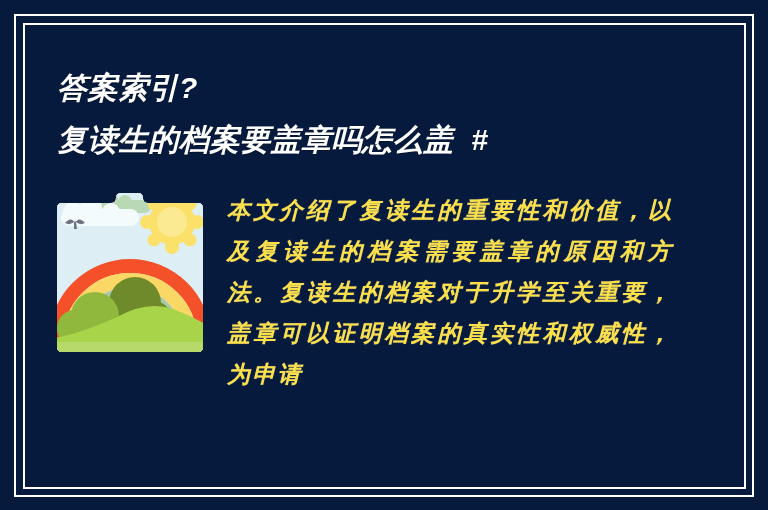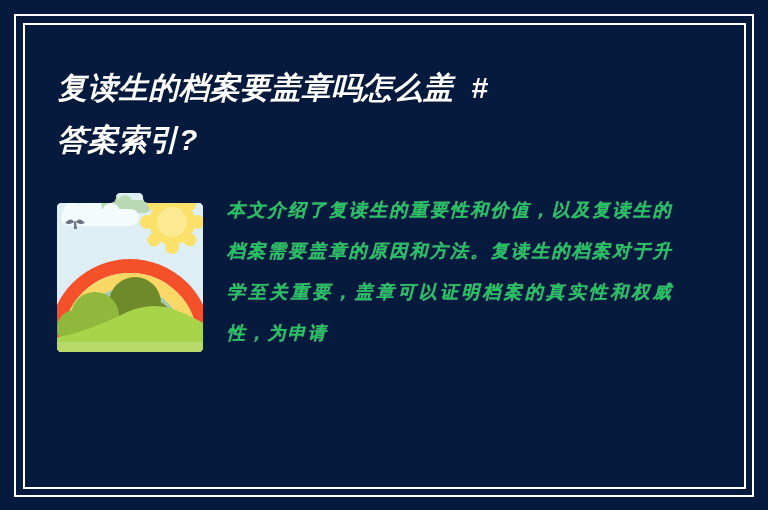--- a/index.html
+++ b/index.html
@@ -57,43 +57,43 @@
     width:205px;
     padding-left:55px;
     flex:0 0 auto;
   }
   .body-wrap {
     flex:1 1 auto;
     padding-left:22px;
     padding-right:95px;
   }
   .body-text {
-    color:#22c55e;
+    color:#fde047;
     font-family:"Liberation Serif", serif;
-    font-size:18px;
+    font-size:23px;
     font-style:italic;
     font-weight:bold;
     line-height:41px;
     letter-spacing:2.2px;
     text-align:justify;
     text-shadow:0 0 1px rgba(255,255,255,.45);
   }
   svg.art { display:block; }
 </style>
 </head>
 <body>
 
 <div id="stage">
 
   <div class="frame-outer"></div>
   <div class="frame-inner"></div>
 
   <div class="title-block">
+    <div class="title-line">答案索引?</div>
     <div class="title-line">复读生的档案要盖章吗怎么盖  #</div>
-    <div class="title-line">答案索引?</div>
   </div>
 
   <div class="content">
 
     <div class="art-wrap">
       <svg class="art" width="150" height="165" viewBox="0 0 150 165">
         <defs>
           <clipPath id="cardClip">
             <path d="M2,22 L2,157 Q2,162 7,162 L143,162 Q148,162 148,157 L148,18
                      Q148,13 143,13 L93,13 Q88,13 88,8 Q88,3 83,3 L66,3

